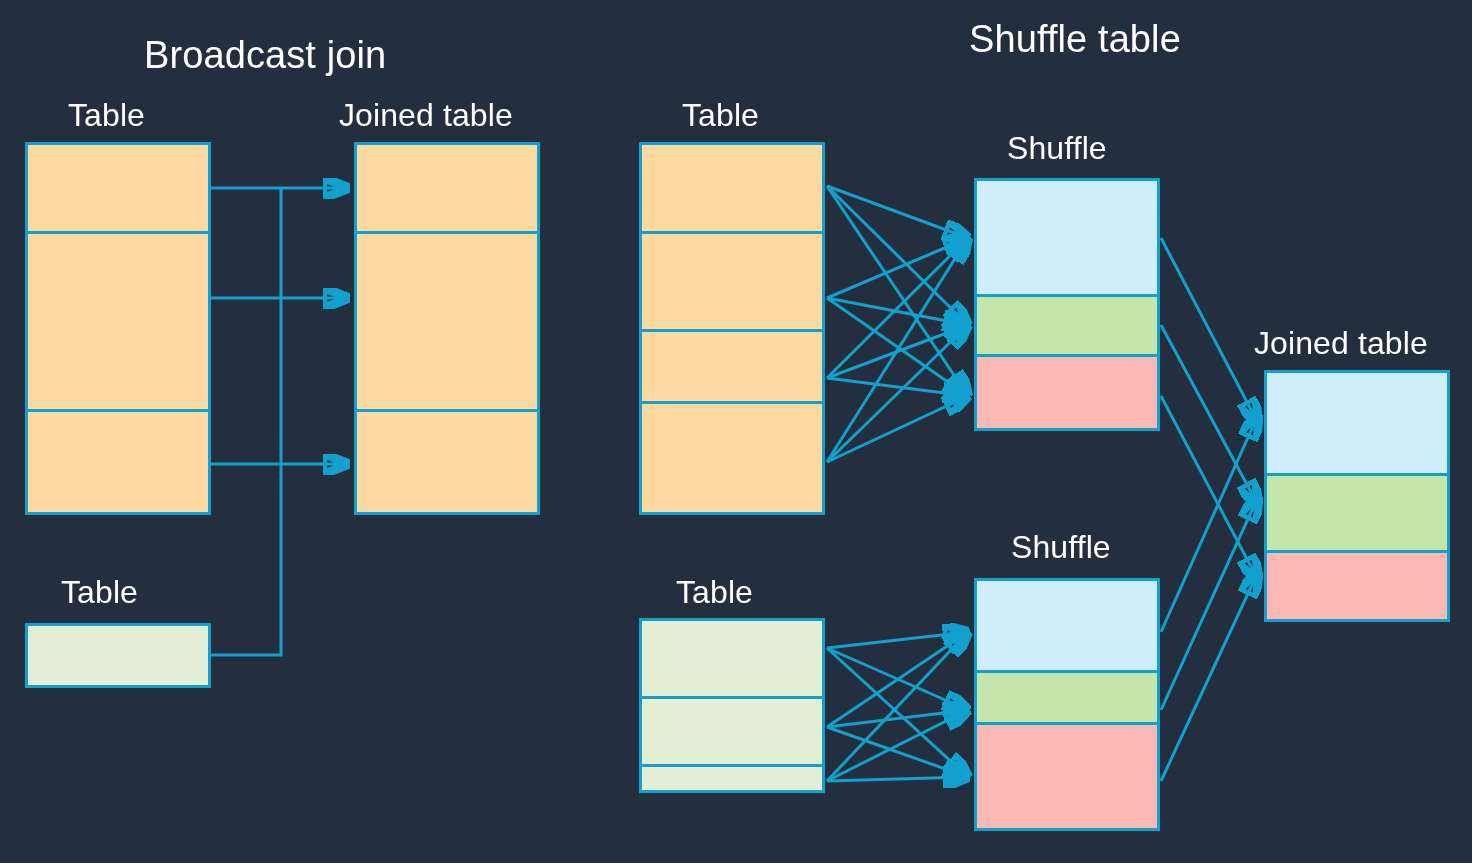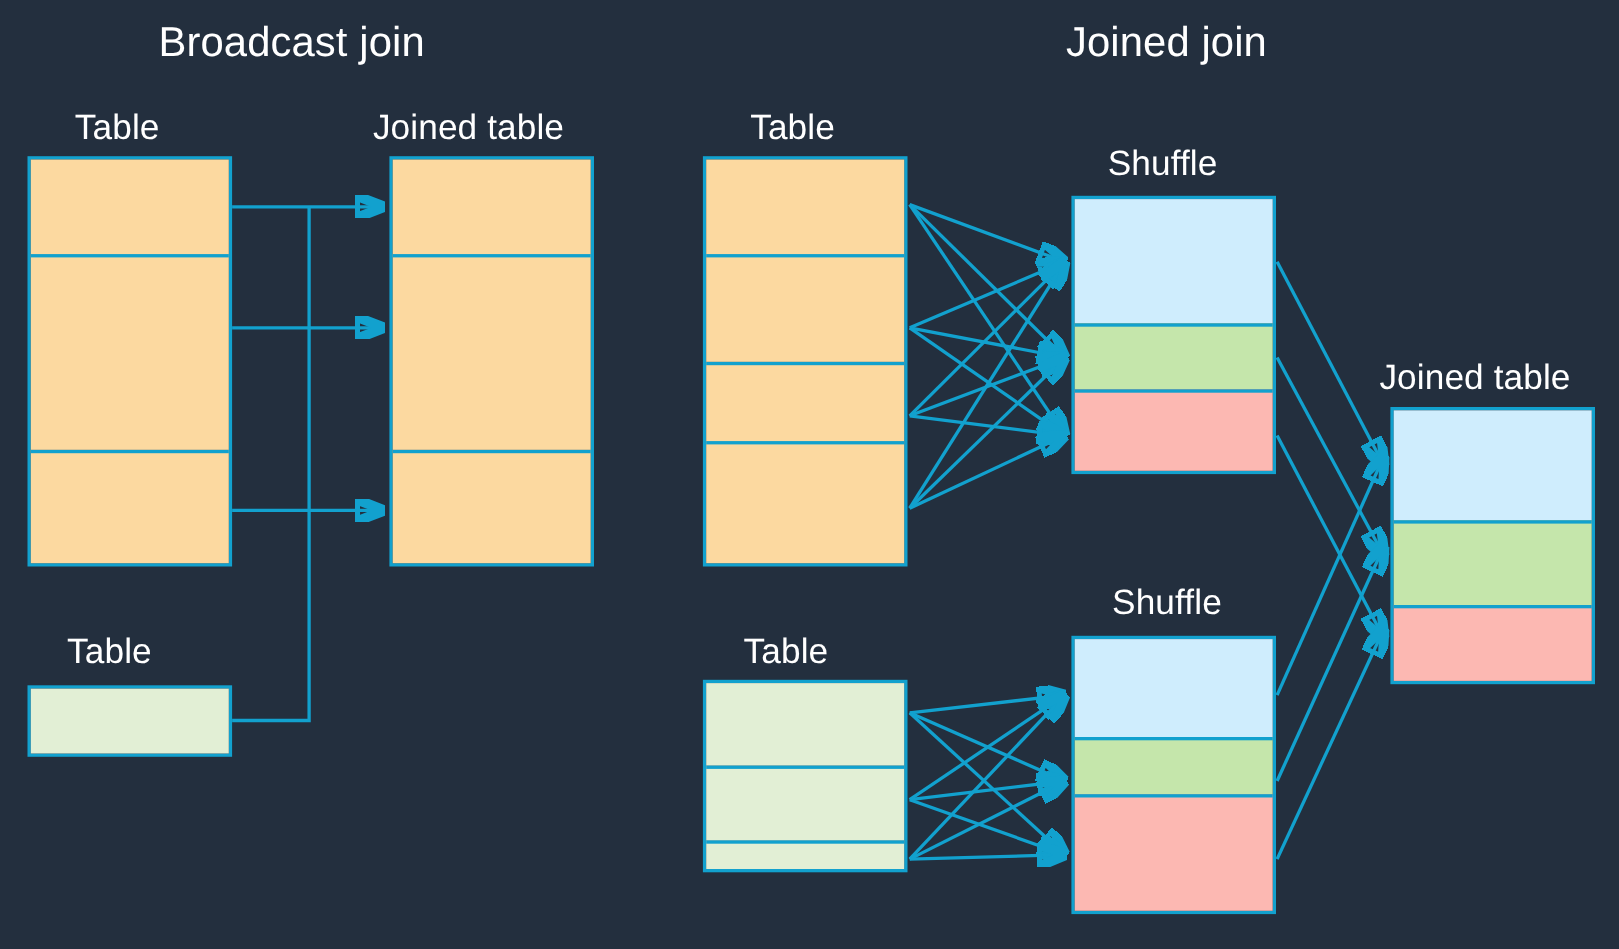--- a/index.html
+++ b/index.html
@@ -34,22 +34,22 @@
   .row + .row { border-top:3px solid #12A1CE; }
 
   svg.wires { position:absolute; left:0; top:0; width:1472px; height:863px; overflow:visible; }
   svg.wires line, svg.wires path, svg.wires polyline { stroke:#12A1CE; stroke-width:3; fill:none; }
 </style>
 </head>
 <body>
 
 <div id="stage">
 
-  <div class="lbl title" style="left:144px; top:20px;">Broadcast join</div>
-  <div class="lbl title" style="left:969px; top:20px;">Joined join</div>
+  <div class="lbl title" style="left:144px; top:36px;">Broadcast join</div>
+  <div class="lbl title" style="left:969px; top:20px;">Shuffle table</div>
 
   <div class="lbl sublbl" style="left:68px; top:99px;">Table</div>
   <div class="lbl sublbl" style="left:339px; top:99px;">Joined table</div>
   <div class="lbl sublbl" style="left:61px; top:576px;">Table</div>
 
   <div class="tbl" style="left:25px; top:142px; width:186px; height:373px;">
     <div class="row" style="background:#FCD9A0; flex:0 0 86px;"></div>
     <div class="row" style="background:#FCD9A0; flex:0 0 178px;"></div>
     <div class="row" style="background:#FCD9A0;"></div>
   </div>

